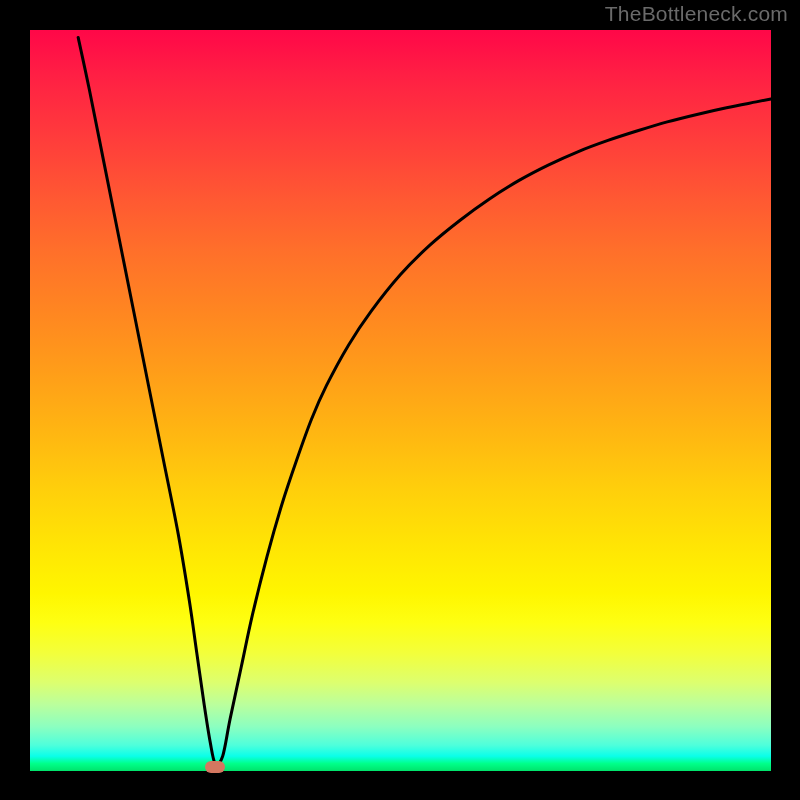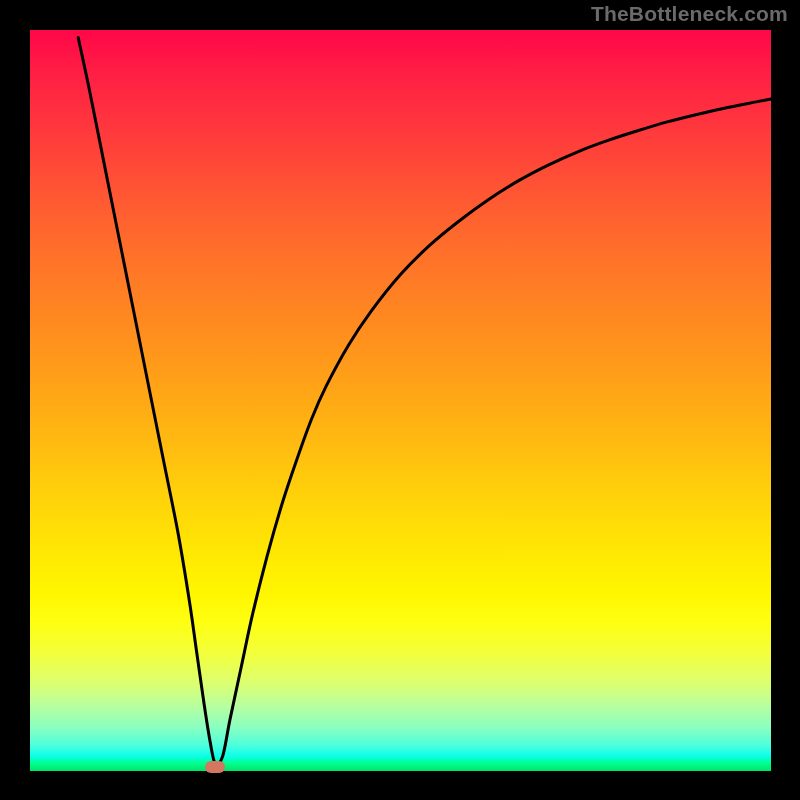--- a/index.html
+++ b/index.html
@@ -16,21 +16,21 @@
     width: 800px;
     height: 800px;
     background: #000;
   }
   .watermark {
     position: absolute;
     top: 2px;
     right: 12px;
     color: #6a6a6a;
     font-size: 21px;
-    font-weight: 700;
+    font-weight: 400;
     letter-spacing: 0.2px;
     z-index: 5;
   }
   .plot {
     position: absolute;
     left: 30px;
     top: 30px;
     width: 741px;
     height: 741px;
   }

